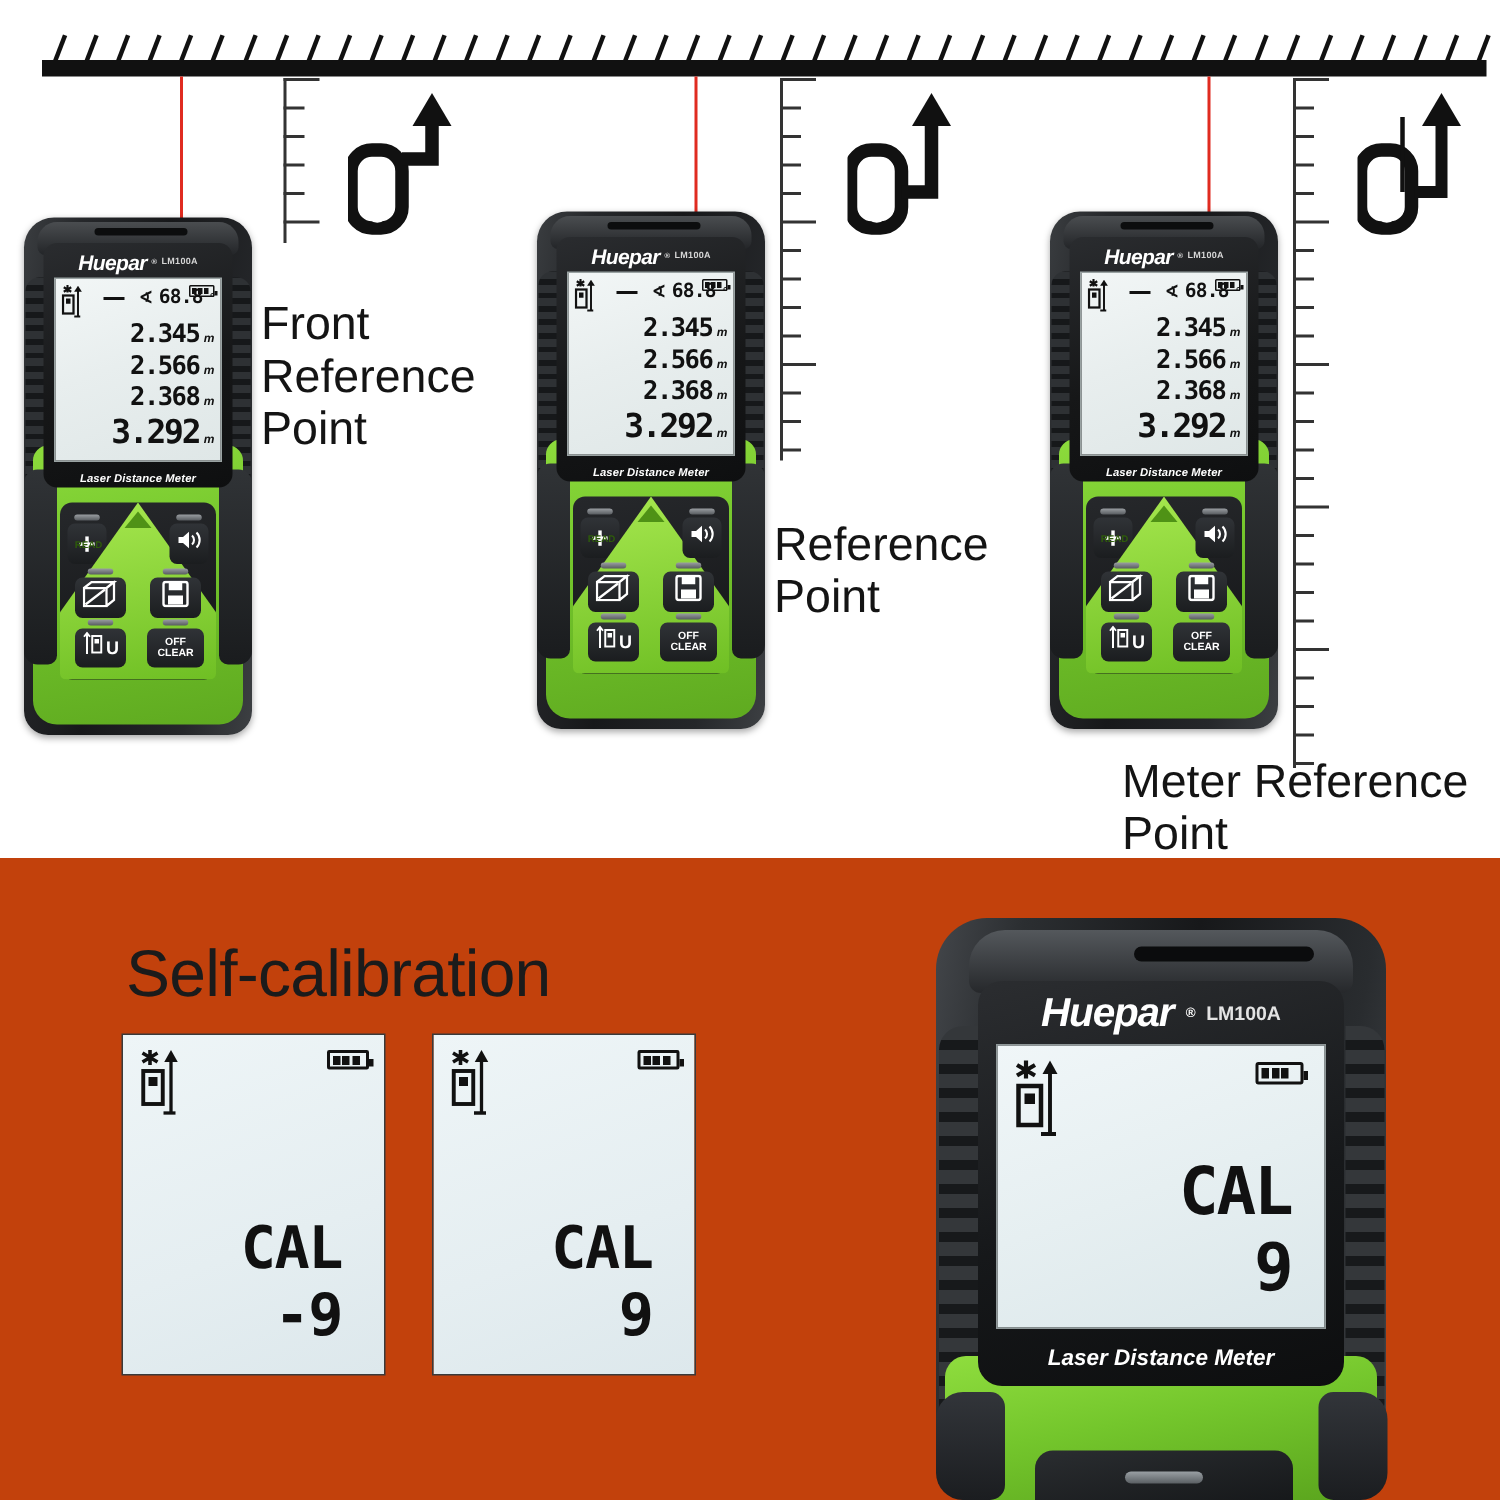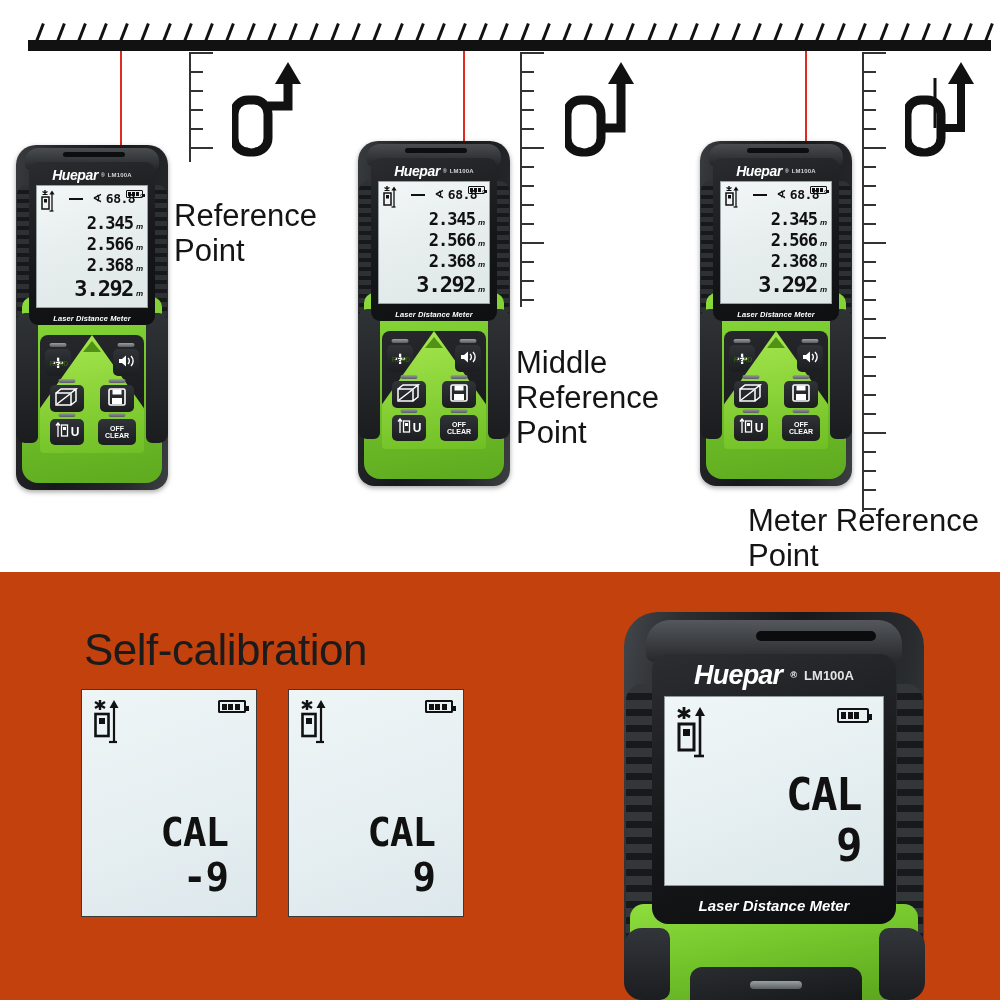--- a/index.html
+++ b/index.html
@@ -840,25 +840,25 @@
         </div>
         <div class="key key-off">
           <i class="key-cap"></i>
           <span class="off-t">OFF</span>
           <span class="off-t">CLEAR</span>
         </div>
       </div>
     </div>
 
     <div class="callout" style="left:174px; top:198px;">
+      <div>Front</div>
       <div>Reference</div>
       <div>Point</div>
     </div>
     <div class="callout" style="left:516px; top:345px;">
-      <div>Middle</div>
       <div>Reference</div>
       <div>Point</div>
     </div>
     <div class="callout" style="left:748px; top:503px;">
       <div>Meter Reference</div>
       <div>Point</div>
     </div>
 
   </div>
 

